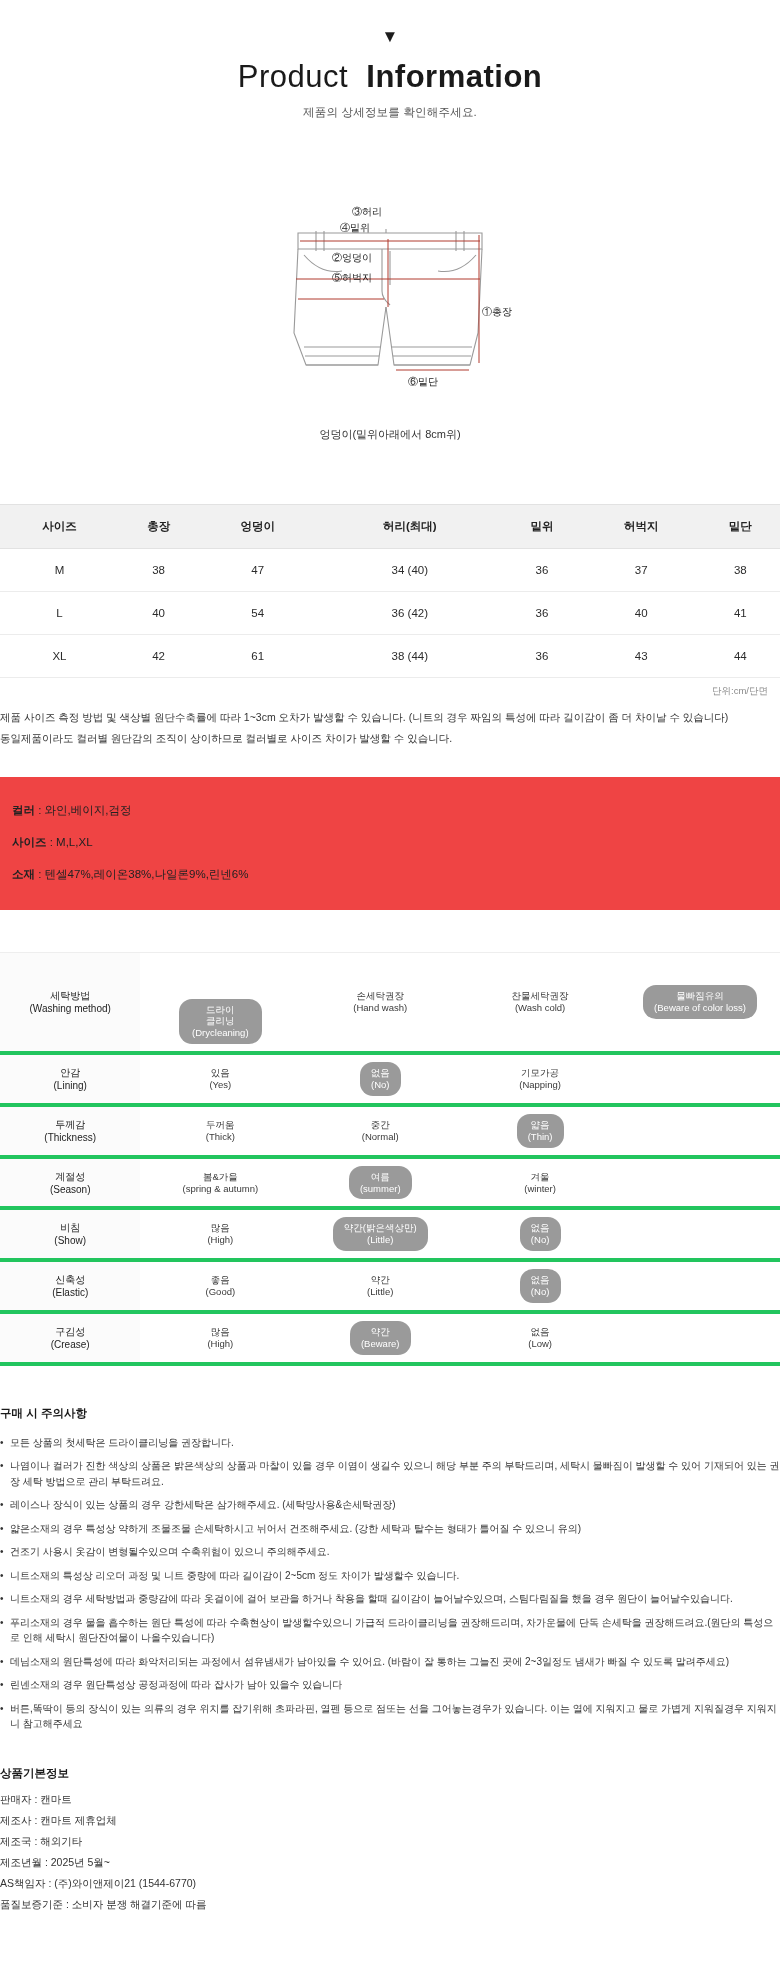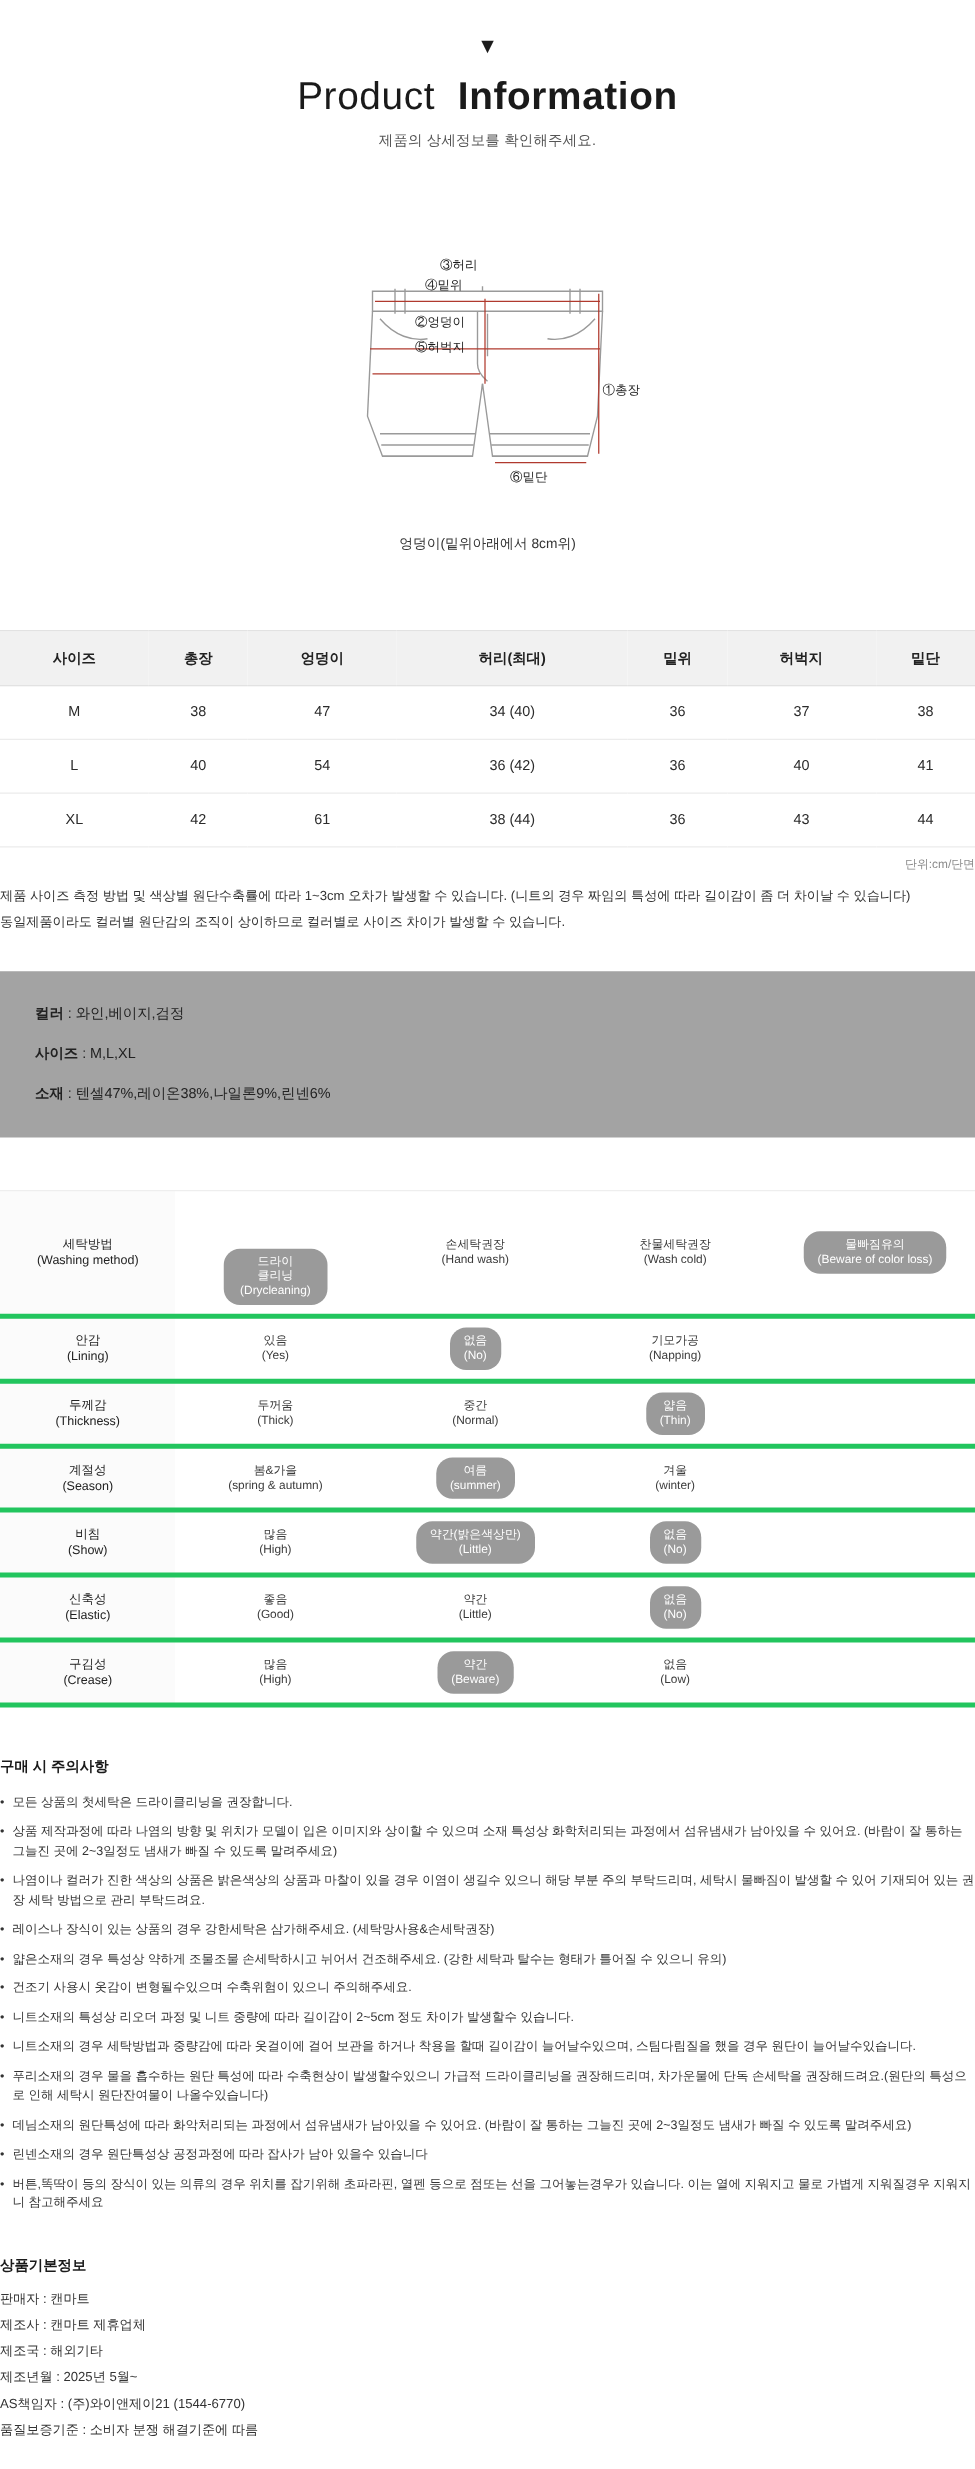--- a/index.html
+++ b/index.html
@@ -44,30 +44,30 @@
     border-top: 1px solid #e2e2e2;
     border-bottom: 1px solid #e2e2e2;
   }
   table.size tbody td {
     text-align:center;
     font-size: 11.5px;
     color:#2b2b2b;
     padding: 15px 0;
     border-bottom: 1px solid #ececec;
   }
-  .unit-note { text-align:right; font-size: 9.5px; color:#8a8a8a; padding: 7px 0 0 0; }
+  .unit-note { text-align:right; font-size: 9.5px; color:#8a8a8a; padding: 7px 12px 0 0; }
 
   .notes { padding: 12px 0 0 0; }
   .notes p { margin: 0 0 5px 0; font-size: 10.5px; color:#333; line-height:1.5; white-space: nowrap; }
 
   
   .info-band {
     margin-top: 30px;
-    background: #a3a3a3;
-    padding: 26px 28px 28px 28px;
+    background: #ef4444;
+    padding: 26px 28px 28px 12px;
   }
   .info-row { font-size: 11.5px; color:#222; margin-bottom: 17px; }
   .info-row:last-child { margin-bottom: 0; }
   .info-row b { font-weight: 700; }
 
   
   .wash-wrap { margin-top: 42px; }
   table.wash { width: 100%; border-collapse: collapse; table-layout: fixed; }
   table.wash tr { border-bottom: 4px solid #22c55e; }
   table.wash tr:first-child { border-top: 1px solid #eeeeee; }
@@ -405,21 +405,20 @@
         <td></td>
       </tr>
     </tbody>
       </table>
   </div>
 
   <div class="caution">
     <h3>구매 시 주의사항</h3>
     <ul>
       <li>모든 상품의 첫세탁은 드라이클리닝을 권장합니다.</li>
-      <li class="wrap">상품 제작과정에 따라 나염의 방향 및 위치가 모델이 입은 이미지와 상이할 수 있으며 소재 특성상 화학처리되는 과정에서 섬유냄새가 남아있을 수 있어요. (바람이 잘 통하는 그늘진 곳에 2~3일정도 냄새가 빠질 수 있도록 말려주세요)</li>
       <li class="wrap">나염이나 컬러가 진한 색상의 상품은 밝은색상의 상품과 마찰이 있을 경우 이염이 생길수 있으니 해당 부분 주의 부탁드리며, 세탁시 물빠짐이 발생할 수 있어 기재되어 있는 권장 세탁 방법으로 관리 부탁드려요.</li>
       <li>레이스나 장식이 있는 상품의 경우 강한세탁은 삼가해주세요. (세탁망사용&amp;손세탁권장)</li>
       <li>얇은소재의 경우 특성상 약하게 조물조물 손세탁하시고 뉘어서 건조해주세요. (강한 세탁과 탈수는 형태가 틀어질 수 있으니 유의)</li>
       <li>건조기 사용시 옷감이 변형될수있으며 수축위험이 있으니 주의해주세요.</li>
       <li>니트소재의 특성상 리오더 과정 및 니트 중량에 따라 길이감이 2~5cm 정도 차이가 발생할수 있습니다.</li>
       <li>니트소재의 경우 세탁방법과 중량감에 따라 옷걸이에 걸어 보관을 하거나 착용을 할때 길이감이 늘어날수있으며, 스팀다림질을 했을 경우 원단이 늘어날수있습니다.</li>
       <li class="wrap">푸리소재의 경우 물을 흡수하는 원단 특성에 따라 수축현상이 발생할수있으니 가급적 드라이클리닝을 권장해드리며, 차가운물에 단독 손세탁을 권장해드려요.(원단의 특성으로 인해 세탁시 원단잔여물이 나올수있습니다)</li>
       <li>데님소재의 원단특성에 따라 화악처리되는 과정에서 섬유냄새가 남아있을 수 있어요. (바람이 잘 통하는 그늘진 곳에 2~3일정도 냄새가 빠질 수 있도록 말려주세요)</li>
       <li>린넨소재의 경우 원단특성상 공정과정에 따라 잡사가 남아 있을수 있습니다</li>
       <li class="wrap">버튼,똑딱이 등의 장식이 있는 의류의 경우 위치를 잡기위해 초파라핀, 열펜 등으로 점또는 선을 그어놓는경우가 있습니다. 이는 열에 지워지고 물로 가볍게 지워질경우 지워지니 참고해주세요</li>

